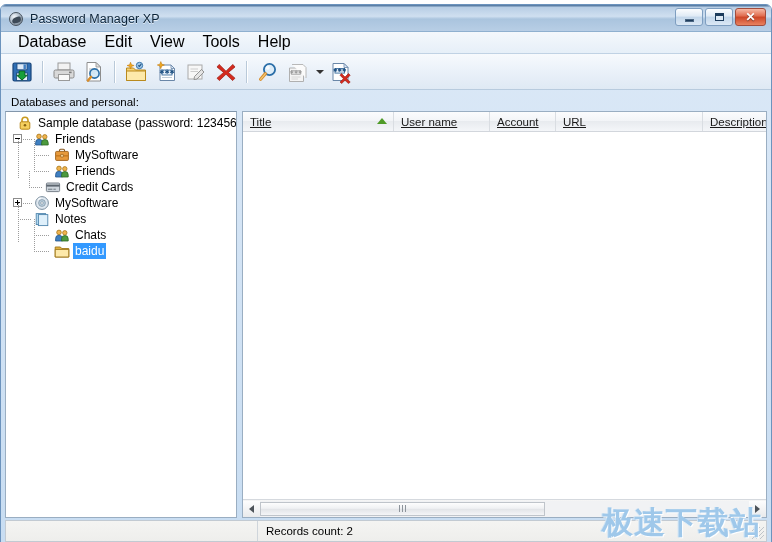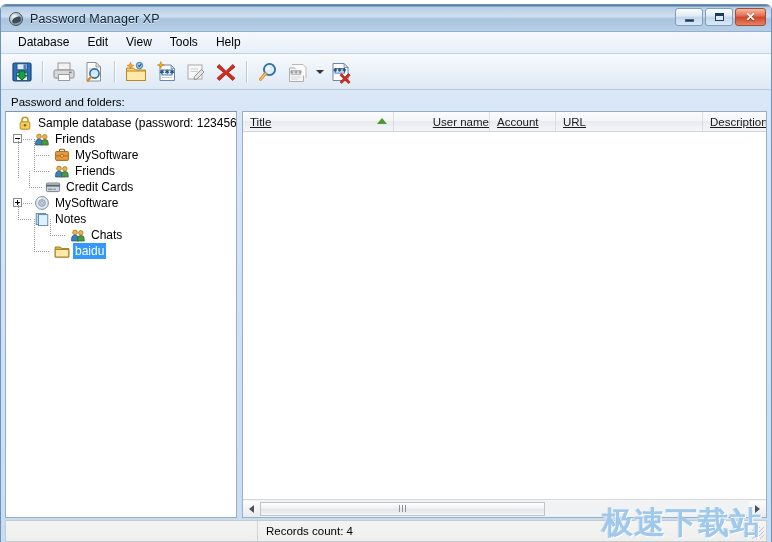--- a/index.html
+++ b/index.html
@@ -122,21 +122,21 @@
     height: 22px;
     background: linear-gradient(to bottom, #f4f8fc 0%, #e6eff8 100%);
     border-bottom: 1px solid #c0d2e4;
     display: flex;
     align-items: center;
     padding-left: 8px;
     box-sizing: border-box;
   }
   .menu-item {
     padding: 2px 9px 3px 9px;
-    font-size: 12px;
+    font-size: 16px;
     color: #000;
     cursor: default;
     white-space: nowrap;
   }
 
   
   #toolbar {
     flex: 0 0 36px;
     height: 36px;
     background: linear-gradient(to bottom, #f7fafd 0%, #eaf1f9 50%, #dfe9f4 100%);
@@ -576,21 +576,21 @@
         <text x="10.7" y="12.3" font-size="5.4" fill="#1b4e80" text-anchor="middle" font-family="DejaVu Sans">✱✱✱</text>
         <path d="M12.5 13.5 L16 17 L19.5 13.5 L21.2 15.2 L17.7 18.7 L21.2 22 L19.5 23.6 L16 20.3 L12.6 23.6 L11 22 L14.4 18.7 L11 15.2 z" fill="#d42a1e" stroke="#991a10" stroke-width="0.6"></path>
       </svg>
     </div>
 
   </div>
 
   <div id="client">
 
     <div id="leftpanel">
-      <div class="panel-caption">Password and folders:</div>
+      <div class="panel-caption">Databases and personal:</div>
       <div id="treeview">
 
         <div class="tnode" style="padding-left:11px;">
           <svg class="ticon" viewBox="0 0 16 16">
             <path d="M5 7 V5.2 a3 3 0 0 1 6 0 V7" fill="none" stroke="#c99a1f" stroke-width="1.6"></path>
             <rect x="3.2" y="6.8" width="9.6" height="7.4" rx="1.2" fill="#f5cf5e" stroke="#b8881a" stroke-width="1"></rect>
             <circle cx="8" cy="10.2" r="1.3" fill="#8a6410"></circle>
           </svg>
           <span class="tlabel">Sample database (password: 12345678)</span>
         </div>
@@ -674,21 +674,21 @@
             <div class="dotline-v" style="left:8px; top:-8px; height:16px;"></div>
           </div>
           <svg class="ticon" viewBox="0 0 16 16">
             <rect x="2.2" y="2.6" width="9.4" height="11" fill="#b7dcf2" stroke="#4f85ad" stroke-width="0.9"></rect>
             <rect x="4.4" y="3.6" width="9.4" height="11" fill="#dff0fb" stroke="#4f85ad" stroke-width="0.9"></rect>
           </svg>
           <span class="tlabel">Notes</span>
         </div>
 
 
-        <div class="tnode" style="padding-left:20px;">
+        <div class="tnode" style="padding-left:4px;">
           <div class="tgutter" style="width:44px;">
             <div class="dotline-v" style="left:8px; top:-8px; height:24px;"></div>
             <div class="dotline-h" style="left:24px; top:8px; width:16px;"></div>
             <div class="dotline-v" style="left:24px; top:-8px; height:16px;"></div>
           </div>
           <svg class="ticon" viewBox="0 0 16 16">
             <circle cx="5" cy="5.4" r="2.3" fill="#f0b44e" stroke="#a7761a" stroke-width="0.8"></circle>
             <path d="M1.6 14 v-2.4 a3.4 3.4 0 0 1 6.8 0 V14 z" fill="#3f7fc0" stroke="#24558a" stroke-width="0.8"></path>
             <circle cx="10.8" cy="5.8" r="2.2" fill="#f0b44e" stroke="#a7761a" stroke-width="0.8"></circle>
             <path d="M7.6 14 v-2.2 a3.3 3.3 0 0 1 6.6 0 V14 z" fill="#4c9a3f" stroke="#2e6b24" stroke-width="0.8"></path>
@@ -713,21 +713,21 @@
 
     <div id="rightpanel">
       <div style="height:17px;flex:0 0 17px;"></div>
       <div id="listview">
 
         <div id="listheader">
           <div class="col" style="width:151px;flex:0 0 151px;">
             <span>Title</span>
             <span class="sortarrow"></span>
           </div>
-          <div class="col" style="width:96px;flex:0 0 96px;justify-content:flex-end;">
+          <div class="col" style="width:96px;flex:0 0 96px;">
             <span>User name</span>
           </div>
           <div class="col" style="width:66px;flex:0 0 66px;">
             <span>Account</span>
           </div>
           <div class="col" style="width:147px;flex:0 0 147px;">
             <span>URL</span>
           </div>
           <div class="col" style="flex:1 1 auto;border-right:none;">
             <span>Description</span>
@@ -750,19 +750,19 @@
           </div>
         </div>
 
       </div>
     </div>
 
   </div>
 
   <div id="statusbar">
     <div class="status-pane-1"></div>
-    <div class="status-pane-2">Records count: 4</div>
+    <div class="status-pane-2">Records count: 2</div>
     <div class="grip"></div>
   </div>
 
 </div>
 
 <div id="watermark">极速下载站</div>
 
 </body></html>

